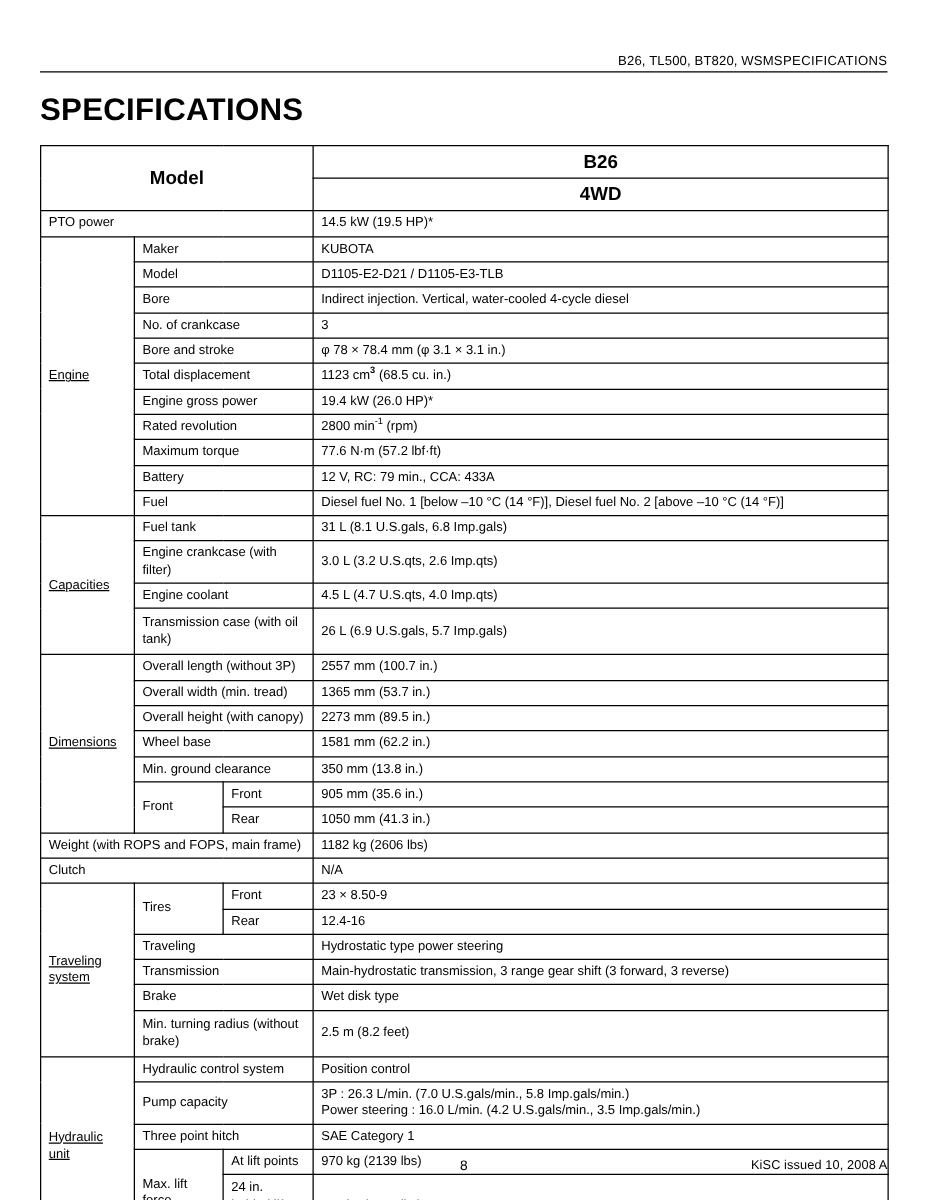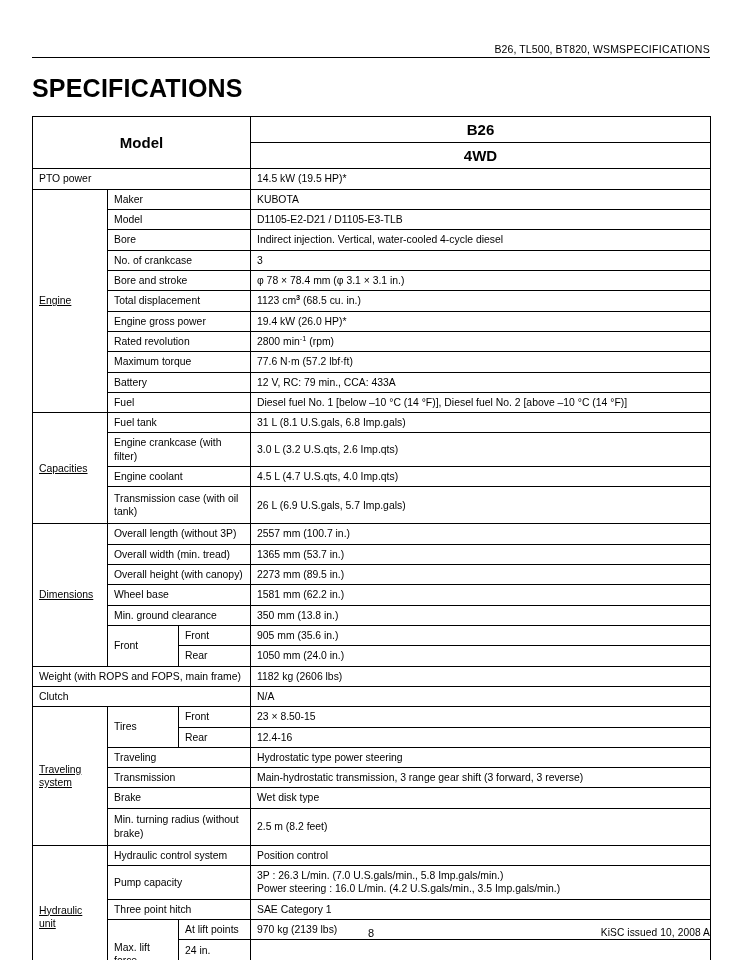--- a/index.html
+++ b/index.html
@@ -215,38 +215,38 @@
         <td colspan="2">Min. ground clearance</td>
         <td class="outer-r val">350 mm (13.8 in.)</td>
       </tr>
       <tr>
         <td rowspan="2">Front</td>
         <td>Front</td>
         <td class="outer-r val">905 mm (35.6 in.)</td>
       </tr>
       <tr>
         <td>Rear</td>
-        <td class="outer-r val">1050 mm (24.0 in.)</td>
+        <td class="outer-r val">1050 mm (41.3 in.)</td>
       </tr>
 
       <tr>
         <td class="outer-l" colspan="3">Weight (with ROPS and FOPS, main frame)</td>
         <td class="outer-r val">1182 kg (2606 lbs)</td>
       </tr>
 
       <tr>
         <td class="outer-l" colspan="3">Clutch</td>
         <td class="outer-r val">N/A</td>
       </tr>
 
       <tr>
         <td class="outer-l grp" rowspan="6">Traveling system</td>
         <td rowspan="2">Tires</td>
         <td>Front</td>
-        <td class="outer-r val">23 × 8.50-15</td>
+        <td class="outer-r val">23 × 8.50-9</td>
       </tr>
       <tr>
         <td>Rear</td>
         <td class="outer-r val">12.4-16</td>
       </tr>
       <tr>
         <td colspan="2">Traveling</td>
         <td class="outer-r val">Hydrostatic type power steering</td>
       </tr>
       <tr>

